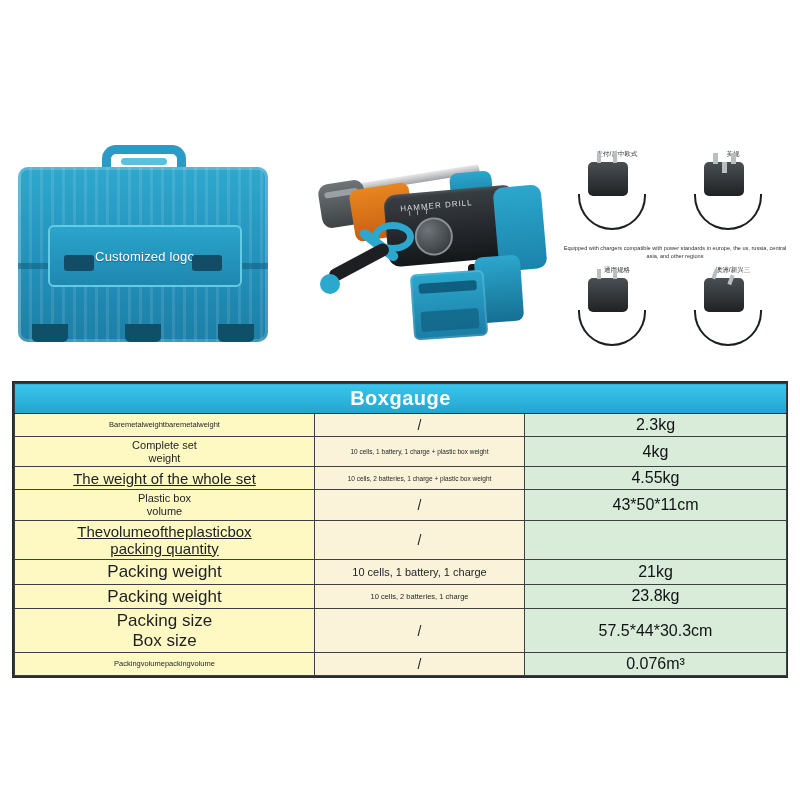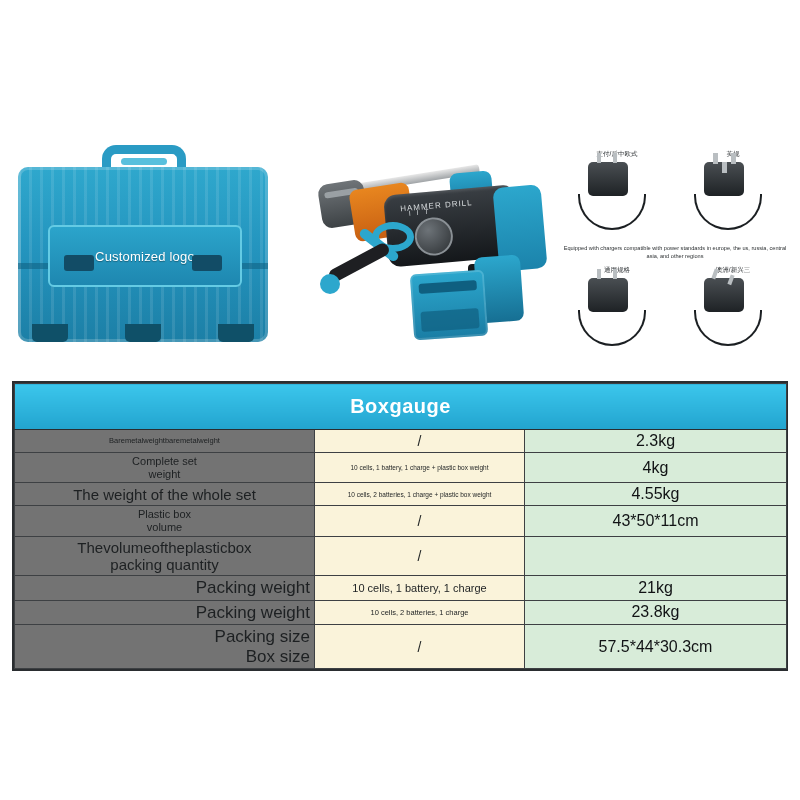--- a/index.html
+++ b/index.html
@@ -399,51 +399,51 @@
   col.c-name { width: 300px; }
   col.c-mid  { width: 210px; }
   col.c-val  { width: 262px; }
 
   .title-cell {
     background: linear-gradient(180deg,#3bc6ec,#22a4cf);
     color: #ffffff;
     font-size: 20px;
     font-weight: bold;
     text-align: center;
-    height: 46px;
+    height: 30px;
     border-bottom: 1px solid #2a2d30;
     letter-spacing: .5px;
   }
   td {
     border: 1px solid #3d4043;
     text-align: center;
     vertical-align: middle;
     padding: 2px 4px;
     box-sizing: border-box;
   }
   td.name {
-    background: #737373;
+    background: #fef9c3;
     color: #1d2022;
     line-height: 1.15;
   }
   td.mid {
     background: #faf3da;
     color: #1d2022;
   }
   td.val {
     background: #d8ecd9;
     color: #111315;
     font-size: 16px;
   }
   .fs6  { font-size: 6.5px; }
   .fs7  { font-size: 7.5px; }
   .fs8  { font-size: 11px; }
   .fs11 { font-size: 11px; }
-  .fs15 { font-size: 15px; }
-  .fs17 { font-size: 17px; text-align: right; }
+  .fs15 { font-size: 15px; text-decoration: underline; }
+  .fs17 { font-size: 17px; }
   .slash { font-size: 14px; color: #1d2022; }
   .two-line span { display: block; }
 </style>
 </head>
 <body>
 
 <div class="hero">
 
   <div class="case-wrap">
     <div class="case-handle"></div>
@@ -562,15 +562,20 @@
         <td class="val">23.8kg</td>
       </tr>
         <tr>
         <td class="name fs17 two-line">
             <span>Packing size</span>
             <span>Box size</span>
           </td>
         <td class="mid slash">/</td>
         <td class="val">57.5*44*30.3cm</td>
       </tr>
+        <tr>
+        <td class="name fs7">Packingvolumepackingvolume</td>
+        <td class="mid slash">/</td>
+        <td class="val">0.076m³</td>
+      </tr>
       </tbody>
   </table>
 </div>
 
 </body></html>

